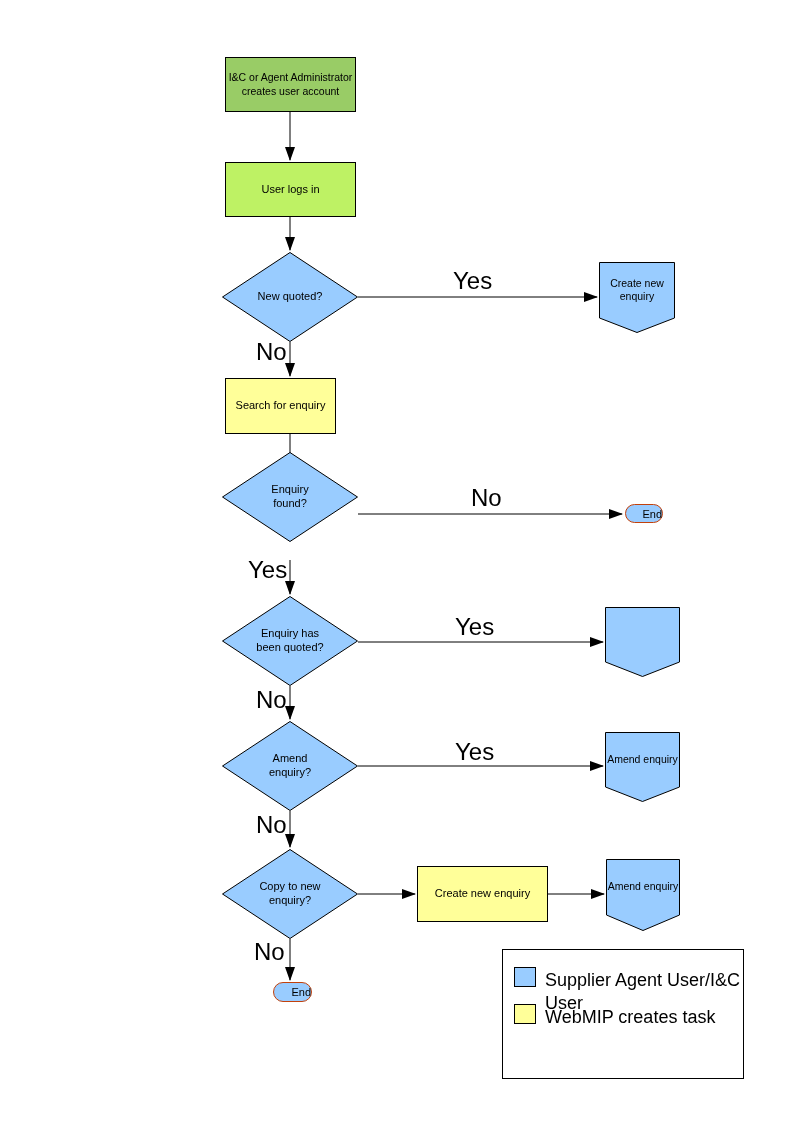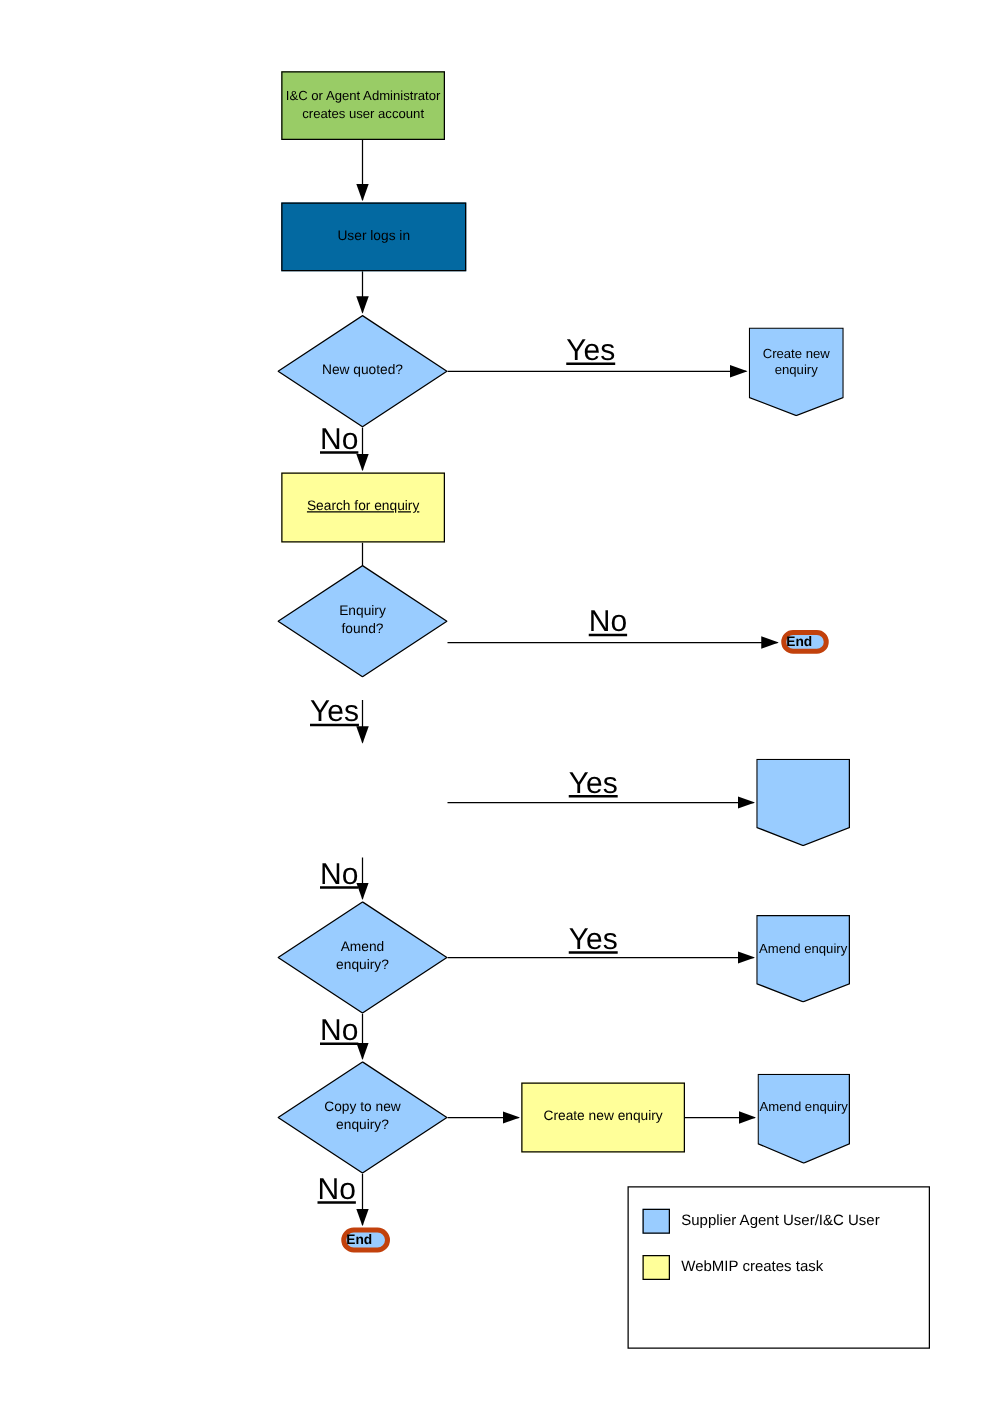--- a/index.html
+++ b/index.html
@@ -41,52 +41,50 @@
     z-index: 3;
   }
   .plbl {
     position: absolute; left: 0; top: 0; right: 0;
     display: flex; align-items: center; justify-content: center;
     text-align: center;
     font-size: 10.5px; line-height: 1.25;
     z-index: 3;
   }
   .term {
-    border: 4px solid #c2410c;
+    border: 1px solid #c2410c;
     border-radius: 10px;
-    display: flex; align-items: center; justify-content: flex-start;
+    display: flex; align-items: center; justify-content: flex-end;
     font-size: 11px;
     box-sizing: border-box;
-    font-weight: bold;
   }
   .elabel {
     position: absolute;
     z-index: 4;
     font-size: 24px;
     line-height: 1;
     white-space: nowrap;
-    text-decoration: underline;
   }
   .legend {
     position: absolute;
     left: 502px; top: 949px;
     width: 242px; height: 130px;
     border: 1px solid #000000;
     box-sizing: border-box;
     z-index: 2;
   }
   .legend-row { position: absolute; left: 11px; display: flex; align-items: flex-start; }
   .swatch {
     width: 22px; height: 20px;
     border: 1px solid #000000;
     box-sizing: border-box;
     flex: 0 0 auto;
     margin-right: 9px;
   }
-  .legend-label { font-size: 12px; line-height: 1.3; padding-top: 2px; width: 200px; }
+  .legend-label { font-size: 18px; line-height: 1.3; padding-top: 2px; width: 200px; }
 </style>
 </head>
 <body>
 
 <div class="canvas">
 
   <svg class="edges" width="794" height="1123" viewBox="0 0 794 1123">
     <defs>
       <marker id="ah" markerUnits="userSpaceOnUse" markerWidth="14" markerHeight="10" refX="13" refY="5" orient="auto">
         <path d="M0,0 L14,5 L0,10 Z" fill="#000000"></path>
@@ -107,21 +105,21 @@
       <line x1="358" y1="894" x2="415" y2="894" marker-end="url(#ah)"></line>
       <line x1="548" y1="894" x2="604" y2="894" marker-end="url(#ah)"></line>
       <line x1="290" y1="939" x2="290" y2="980" marker-end="url(#ah)"></line>
     </g>
   </svg>
 
   <div class="node proc" style="left: 225px; top: 57px; width: 131px; height: 55px; background-color: rgb(153, 204, 102);">
     <span class="lbl sm">I&amp;C or Agent Administrator creates user account</span>
   </div>
 
-  <div class="node proc" style="left: 225px; top: 162px; width: 148px; height: 55px; background-color: #0369a1;">
+  <div class="node proc" style="left: 225px; top: 162px; width: 131px; height: 55px; background-color: #bef264;">
     <span class="lbl">User logs in</span>
   </div>
 
   <div class="node" style="left:222px;top:252px;width:136px;height:90px">
     <svg class="shape-svg" width="136" height="90" viewBox="0 0 136 90">
       <polygon points="68,0.5 135.5,45 68,89.5 0.5,45" stroke="#000000" stroke-width="1" fill="#99CCFF"></polygon>
     </svg>
     <div class="dlbl">
         <span style="width:80px">New quoted?</span>
       </div>
@@ -129,37 +127,45 @@
 
   <div class="node" style="left:599px;top:262px;width:76px;height:71px">
     <svg class="shape-svg" width="76" height="71" viewBox="0 0 76 71">
       <polygon points="0.5,0.5 75.5,0.5 75.5,56 38,70.5 0.5,56" stroke="#000000" stroke-width="1" fill="#99CCFF"></polygon>
     </svg>
     <div class="plbl" style="height:56px">
         <span style="width:70px">Create new enquiry</span>
       </div>
   </div>
 
-  <div class="node proc" style="left: 225px; top: 378px; width: 131px; height: 56px; background-color: rgb(255, 255, 153); text-decoration: underline;">
+  <div class="node proc" style="left: 225px; top: 378px; width: 111px; height: 56px; background-color: rgb(255, 255, 153);">
     <span class="lbl">Search for enquiry</span>
   </div>
 
   <div class="node" style="left:222px;top:452px;width:136px;height:90px">
     <svg class="shape-svg" width="136" height="90" viewBox="0 0 136 90">
       <polygon points="68,0.5 135.5,45 68,89.5 0.5,45" stroke="#000000" stroke-width="1" fill="#99CCFF"></polygon>
     </svg>
     <div class="dlbl">
         <span style="width:55px">Enquiry found?</span>
       </div>
   </div>
 
   <div class="node term" style="left: 625px; top: 504px; width: 38px; height: 19px; background-color: rgb(153, 204, 255);">
     <span>End</span>
   </div>
 
+  <div class="node" style="left:222px;top:596px;width:136px;height:90px">
+    <svg class="shape-svg" width="136" height="90" viewBox="0 0 136 90">
+      <polygon points="68,0.5 135.5,45 68,89.5 0.5,45" stroke="#000000" stroke-width="1" fill="#99CCFF"></polygon>
+    </svg>
+    <div class="dlbl">
+        <span style="width:80px">Enquiry has been quoted?</span>
+      </div>
+  </div>
 
   <div class="node" style="left:605px;top:607px;width:75px;height:70px">
     <svg class="shape-svg" width="75" height="70" viewBox="0 0 75 70">
       <polygon points="0.5,0.5 74.5,0.5 74.5,55 37.5,69.5 0.5,55" stroke="#000000" stroke-width="1" fill="#99CCFF"></polygon>
     </svg>
   </div>
 
   <div class="node" style="left:222px;top:721px;width:136px;height:90px">
     <svg class="shape-svg" width="136" height="90" viewBox="0 0 136 90">
       <polygon points="68,0.5 135.5,45 68,89.5 0.5,45" stroke="#000000" stroke-width="1" fill="#99CCFF"></polygon>

